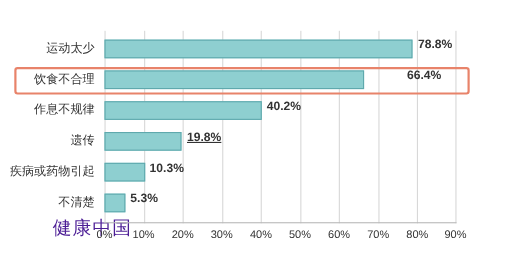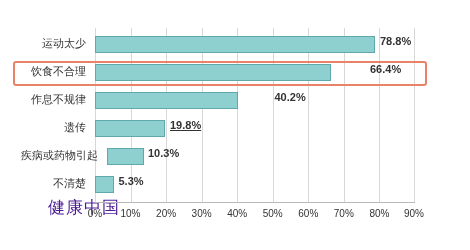--- a/index.html
+++ b/index.html
@@ -128,30 +128,30 @@
 
     <div class="bar-row" style="top:32px;">
       <span class="cat-label">饮食不合理</span>
       <div class="bar" style="width:236px;"></div>
       <span class="bar-value" style="left:241px;margin-left:34px;">66.4%</span>
     </div>
 
     <div class="bar-row" style="top:60px;">
       <span class="cat-label">作息不规律</span>
       <div class="bar" style="width:142.9px;"></div>
-      <span class="bar-value" style="left:147.5px;margin-left:32px;">40.2%</span>
+      <span class="bar-value" style="left:147.5px;">40.2%</span>
     </div>
 
     <div class="bar-row" style="top:88px;">
       <span class="cat-label">遗传</span>
       <div class="bar" style="width:70.4px;"></div>
       <span class="bar-value" style="left:75px;text-decoration:underline;">19.8%</span>
     </div>
 
-    <div class="bar-row" style="top:116px;margin-left:12px;">
+    <div class="bar-row" style="top:116px;">
       <span class="cat-label">疾病或药物引起</span>
       <div class="bar" style="width:36.6px;"></div>
       <span class="bar-value" style="left:41px;">10.3%</span>
     </div>
 
     <div class="bar-row" style="top:144px;">
       <span class="cat-label">不清楚</span>
       <div class="bar" style="width:18.8px;"></div>
       <span class="bar-value" style="left:23.5px;">5.3%</span>
     </div>

